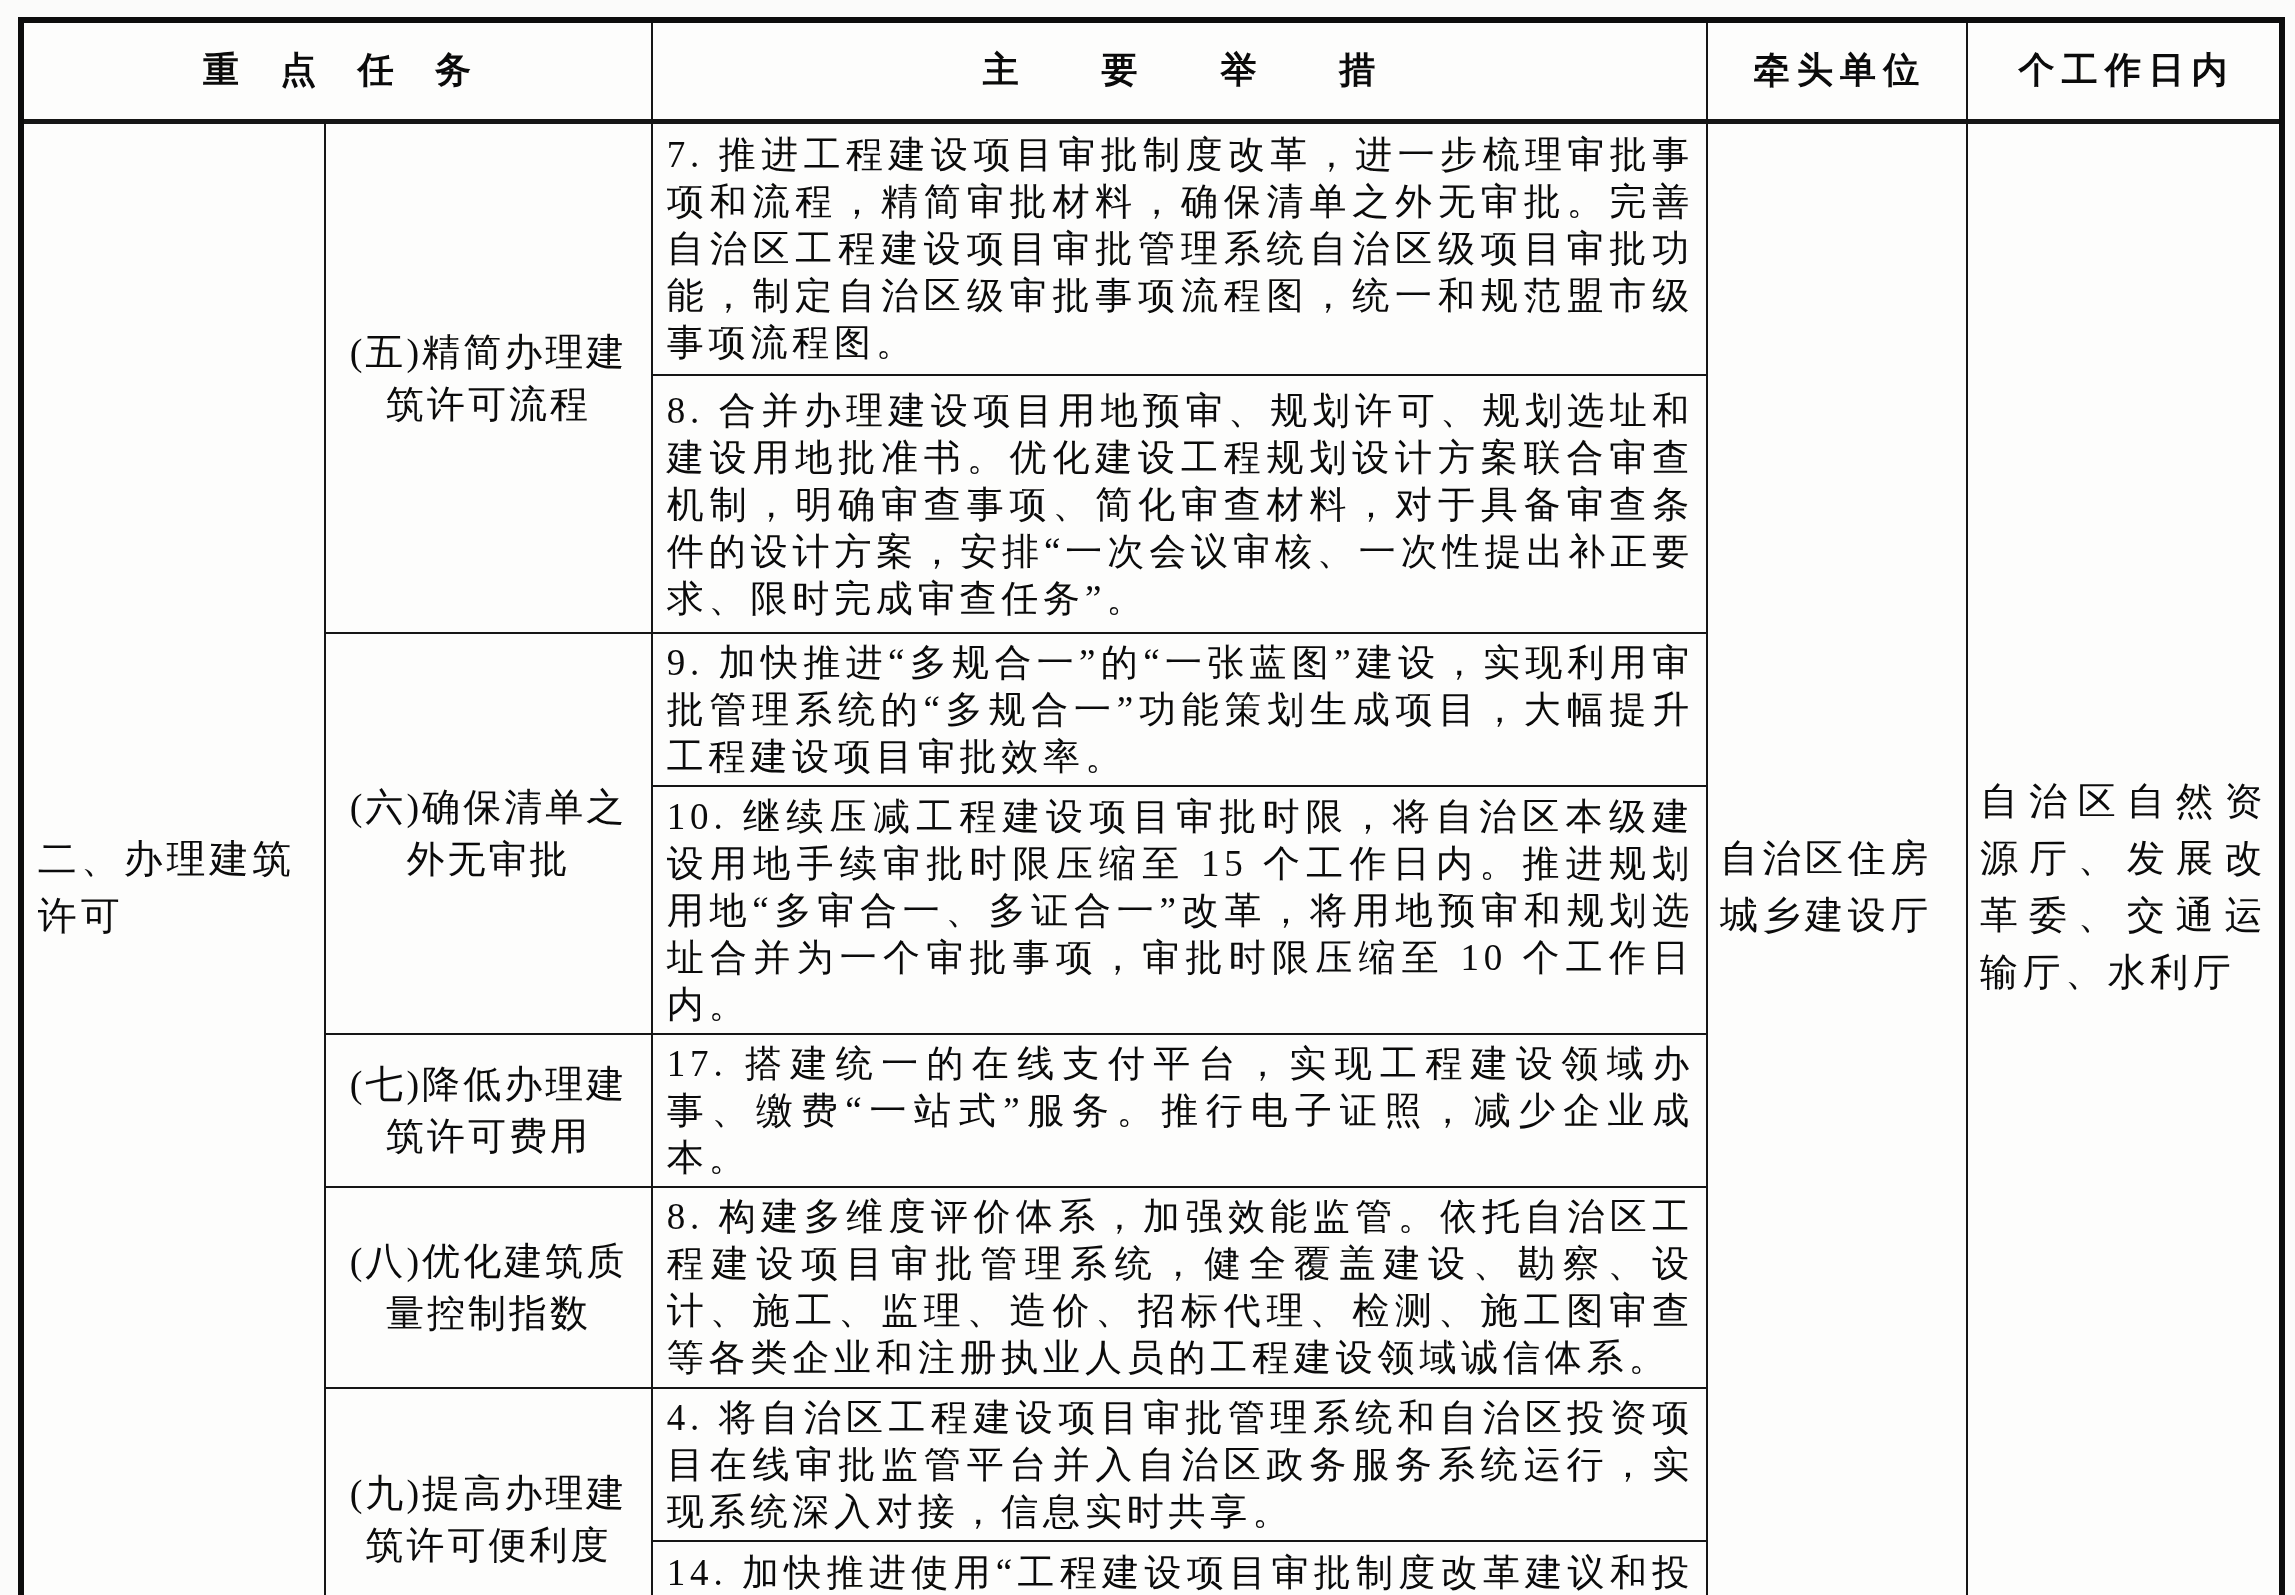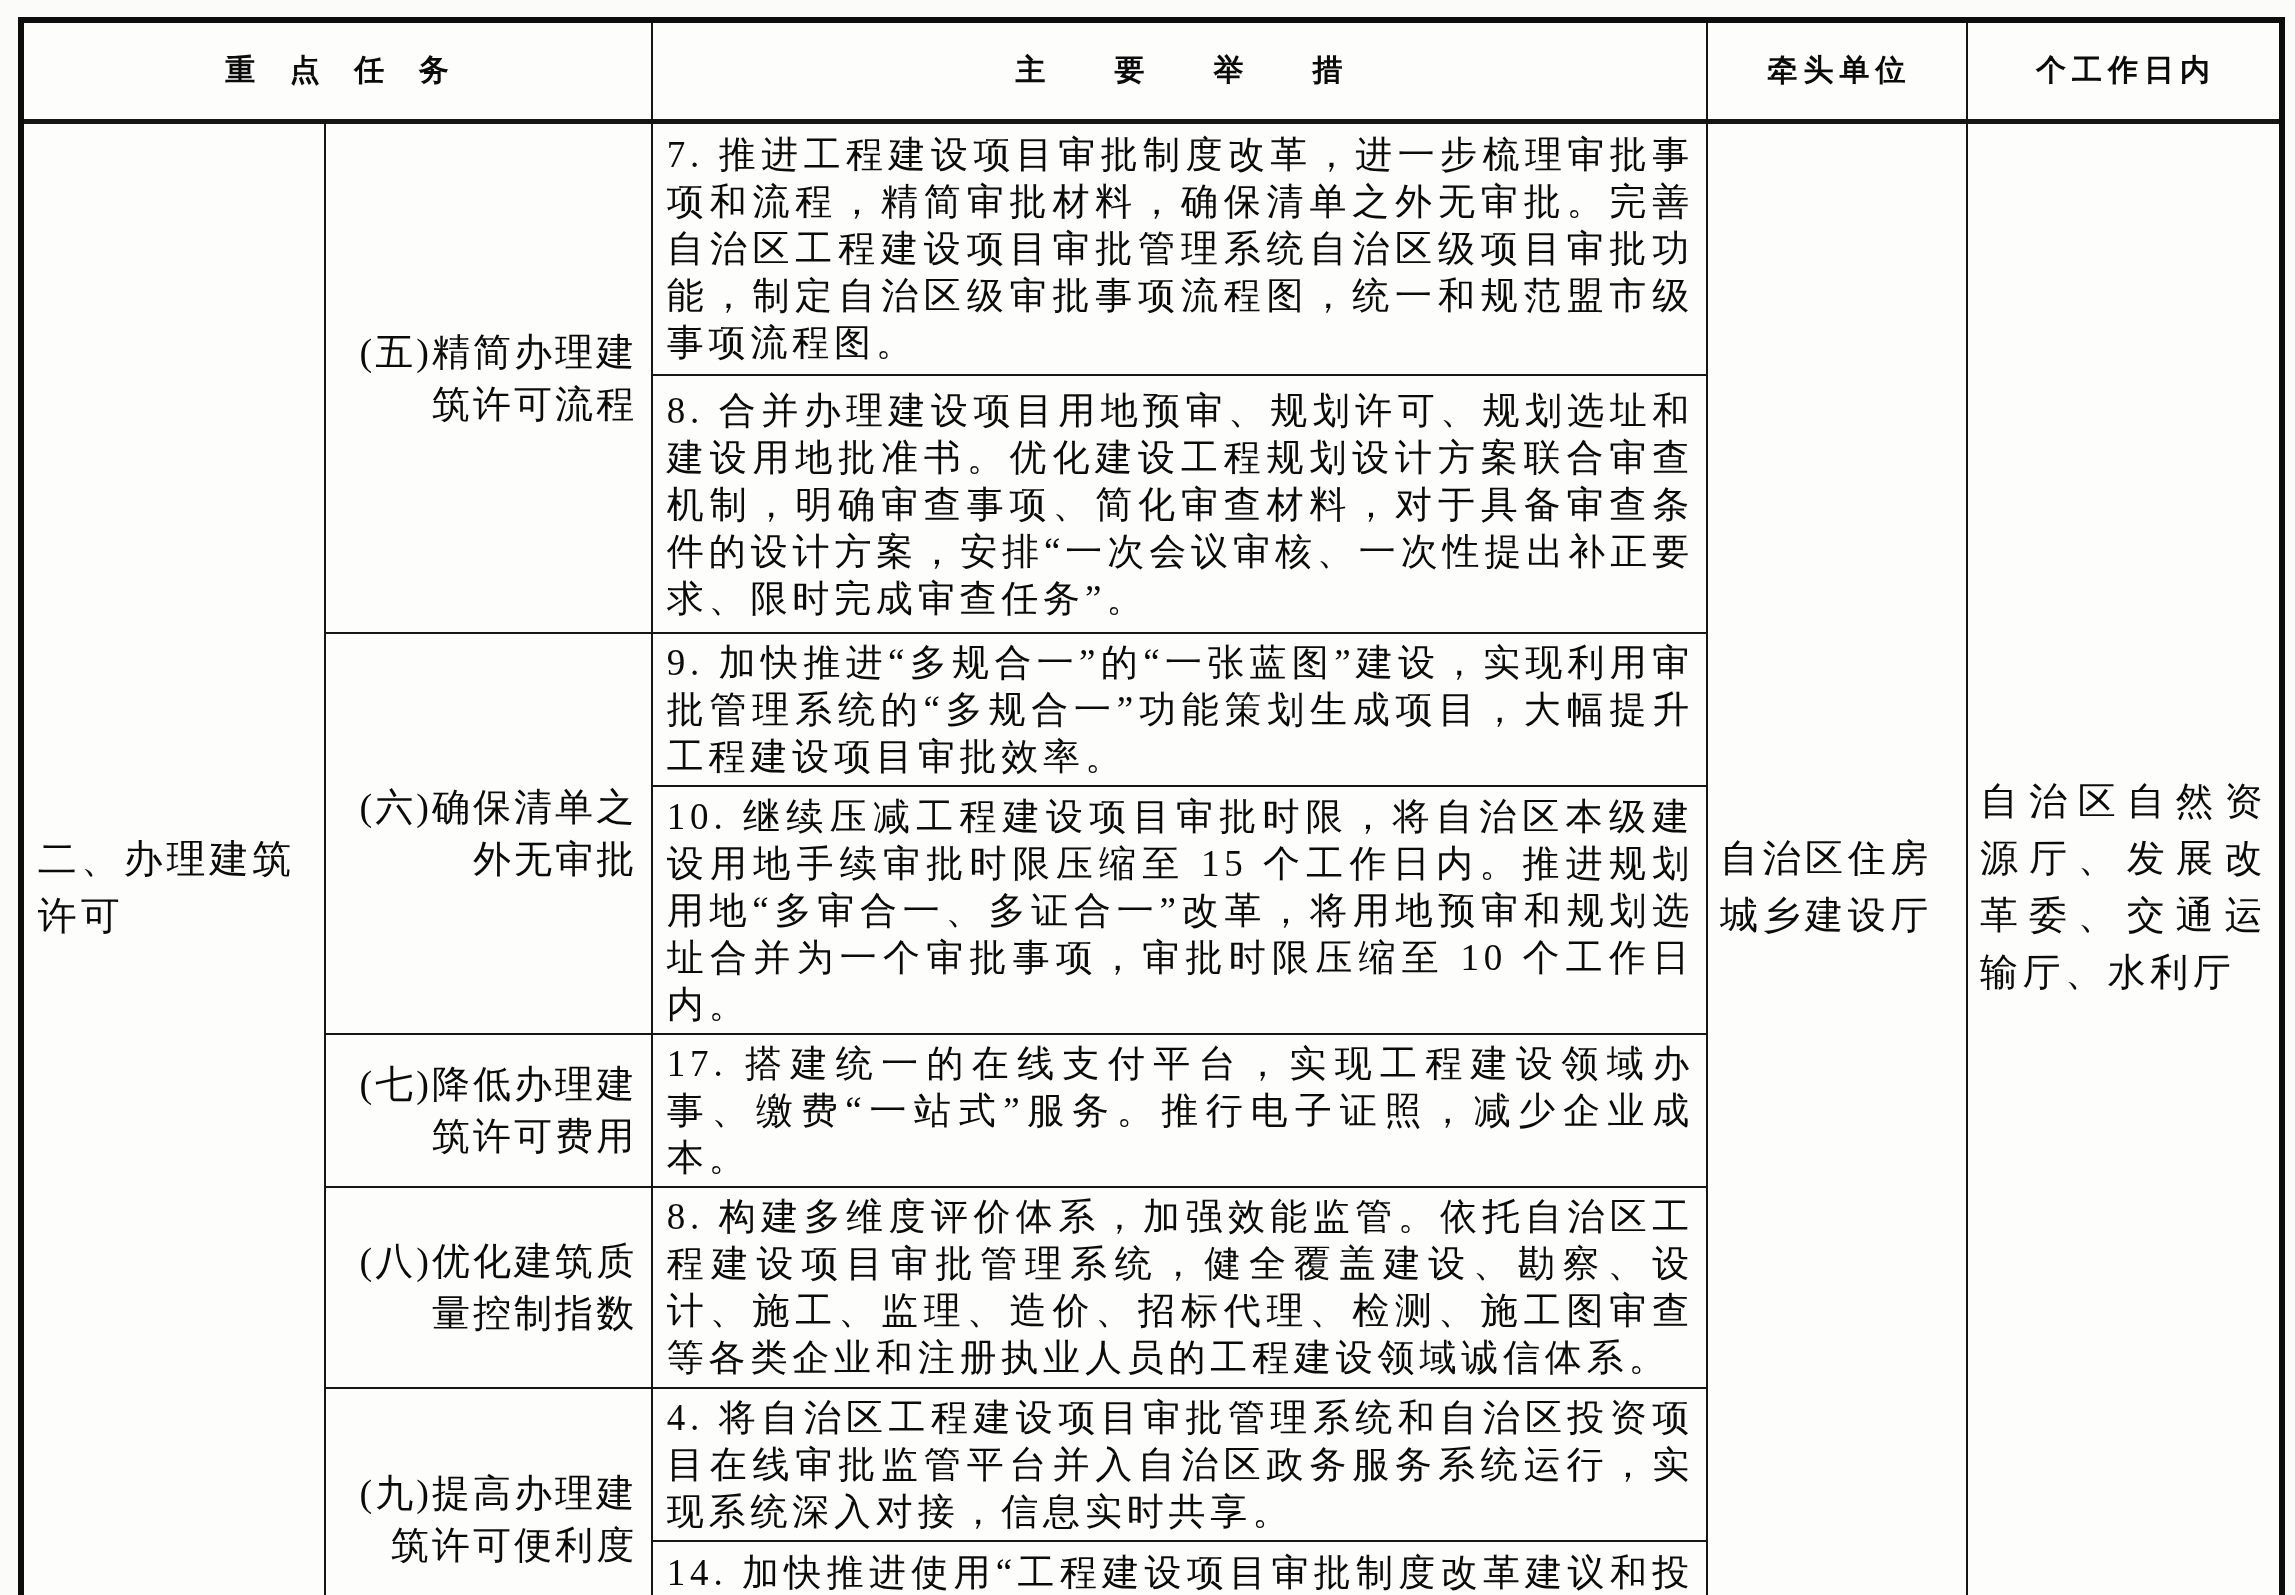--- a/index.html
+++ b/index.html
@@ -24,35 +24,35 @@
   col.c-measure{width:1055px;}
   col.c-lead{width:260px;}
   col.c-support{width:315px;}
   th,td{
     border:2.6px solid #161616;
     vertical-align:middle;
     box-sizing:border-box;
   }
   thead th{
     border-bottom-width:5.2px;
-    font-size:30px;
+    font-size:36px;
     font-weight:bold;
     text-align:center;
     white-space:nowrap;
   }
   .h-task{letter-spacing:1.15em;padding-left:1.15em;}
   .h-measures{letter-spacing:2.3em;padding-left:2.3em;}
   .h-lead,.h-support{letter-spacing:0.2em;padding-left:0.2em;font-family:Liberation Serif, serif;}
   td.category{
     font-size:39px;line-height:57px;letter-spacing:0.1em;
     padding:0 13.8px;text-align:left;
   }
   td.subtask{
     font-size:38px;line-height:52px;letter-spacing:0.08em;
-    padding:0 13.8px;text-align:right;margin-left:36px;
+    padding:0 13.8px;text-align:center;margin-left:36px;
   }
   td.measure{
     font-size:37px;line-height:47px;letter-spacing:0.13em;
     padding:5.2px 12px 5.2px 13.8px;
     text-align:justify;text-align-last:left;
   }
   td.lead{
     font-size:38px;line-height:57px;letter-spacing:0.12em;
     padding:0 12px;text-align:left;
   }

